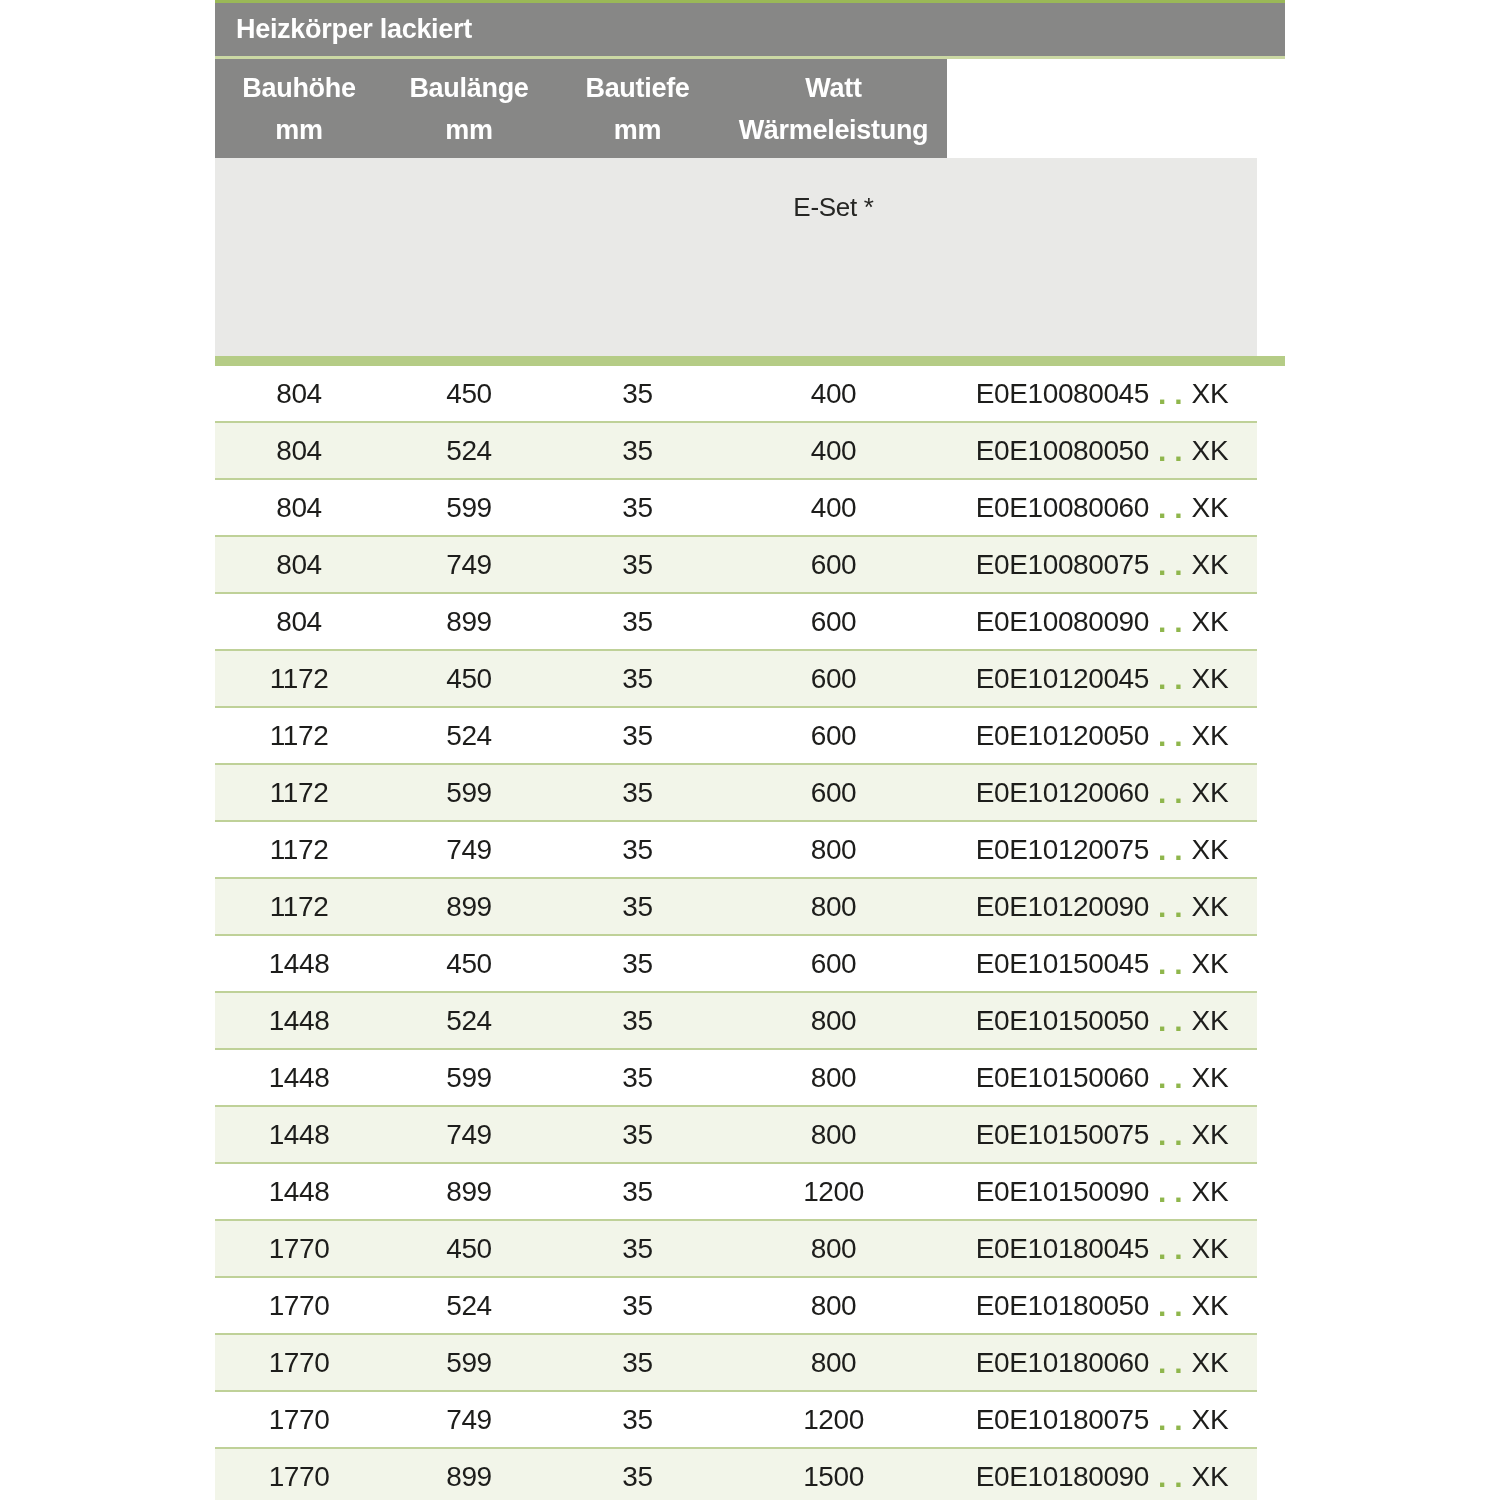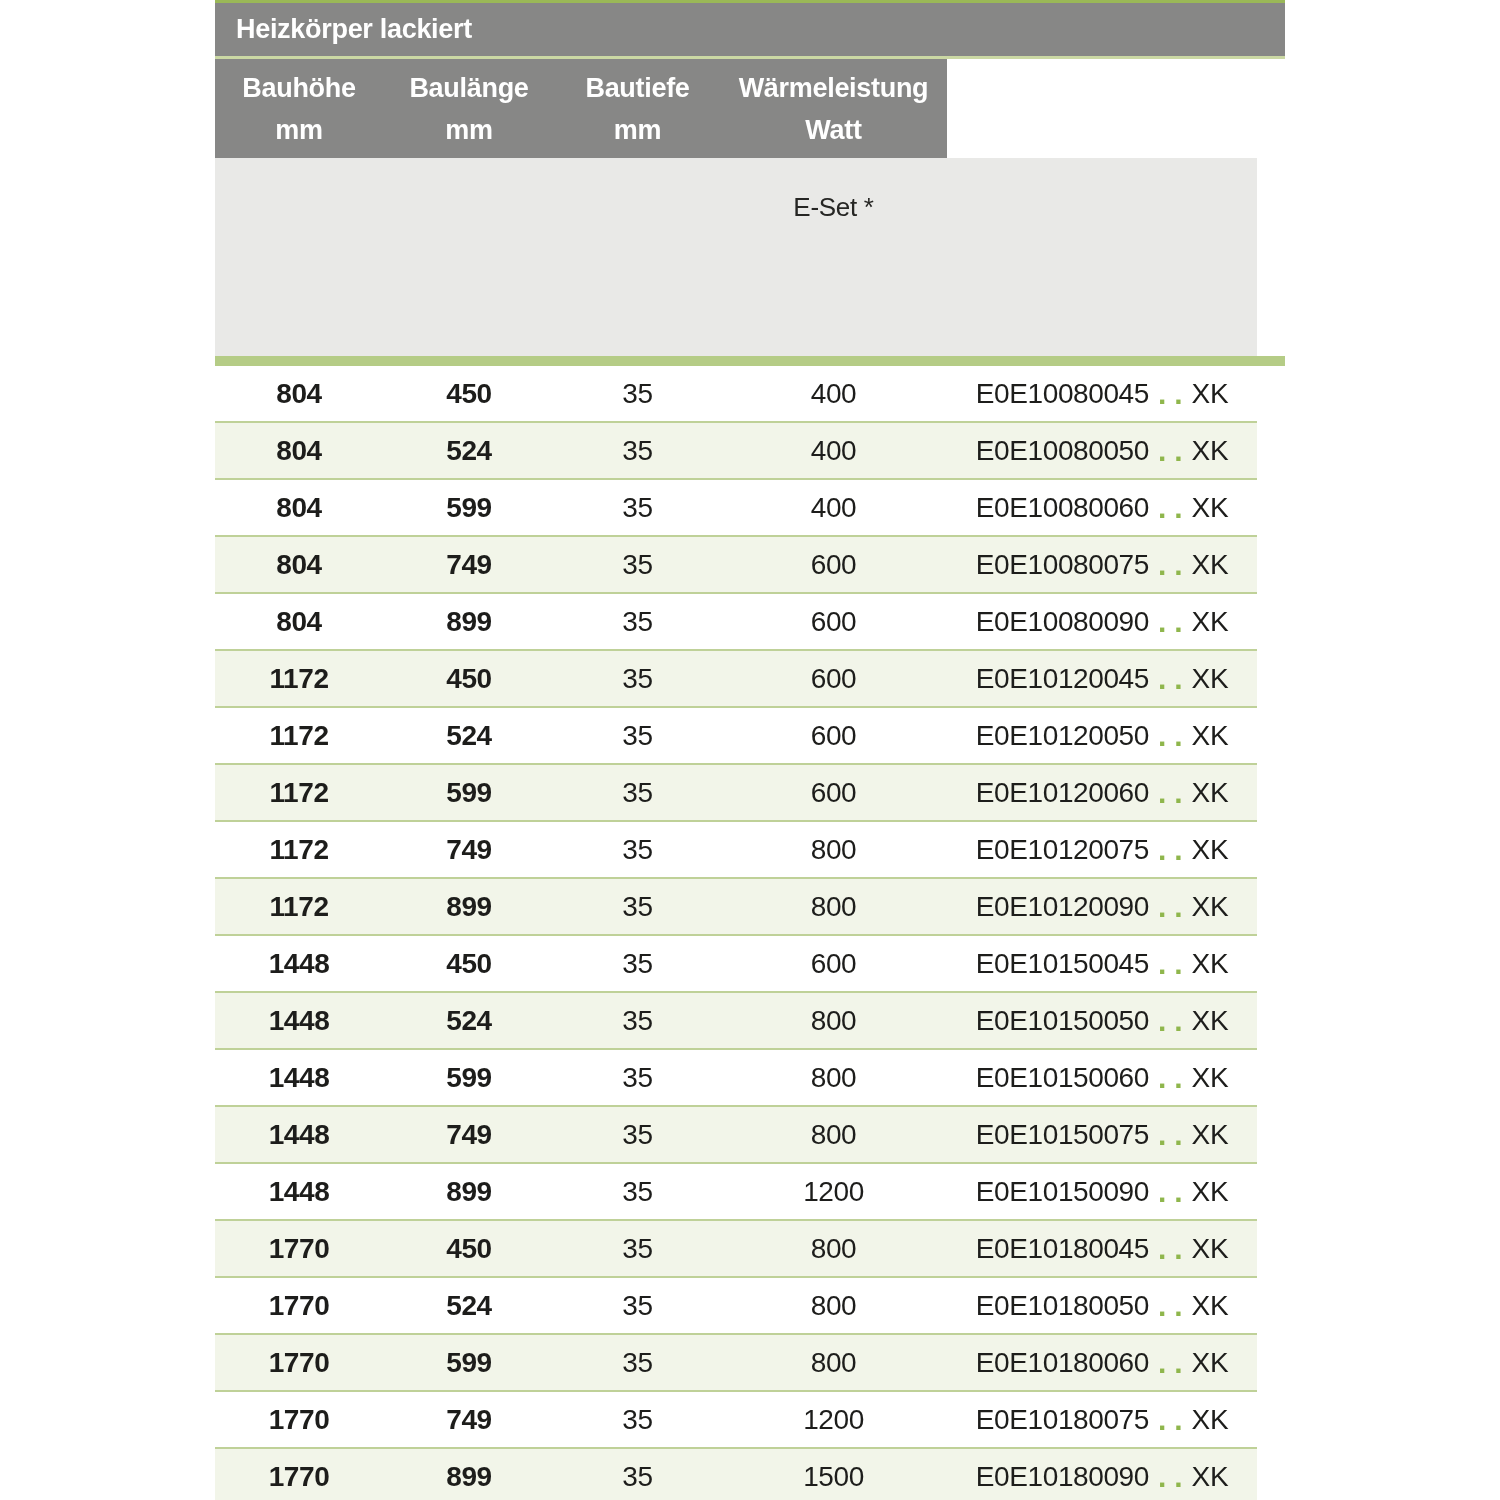--- a/index.html
+++ b/index.html
@@ -83,21 +83,21 @@
     align-items: center;
     justify-content: center;
     font-size: 28px;
     color: #1d1d1b;
     letter-spacing: -0.4px;
     background: #ffffff;
   }
   .data-row.alt .cell {
     background: var(--row-alt-bg);
   }
-  .cell.b { font-weight: bold; }
+  .cell.b { font-weight: normal; }
   .article-dots {
     color: var(--dots-green);
     font-weight: 900;
     letter-spacing: 8px;
     margin-left: 9px;
     margin-right: 1px;
     font-size: 30px;
   }
   .article-suffix { margin-left: 0; }
 </style>
@@ -118,22 +118,22 @@
         </div>
         <div class="header-cell">
           <div>Baulänge</div>
           <div>mm</div>
         </div>
         <div class="header-cell">
           <div>Bautiefe</div>
           <div>mm</div>
         </div>
         <div class="header-cell">
+          <div>Watt</div>
           <div>Wärmeleistung</div>
-          <div>Watt</div>
         </div>
       </div>
     <div class="grid-row subheader-row" id="subheader-row">
         <div class="subheader-cell"></div>
         <div class="subheader-cell"></div>
         <div class="subheader-cell"></div>
         <div class="subheader-cell">
           <span class="eset">E-Set *</span>
         </div>
         <div class="subheader-cell"></div>

